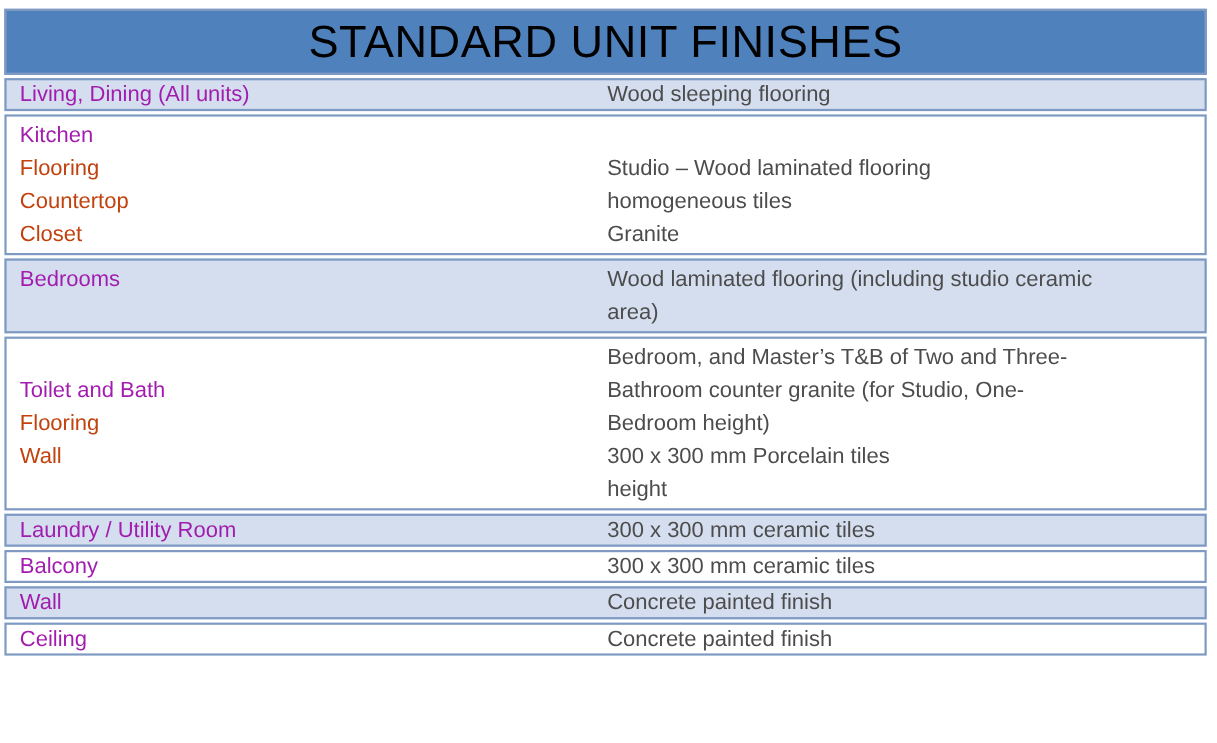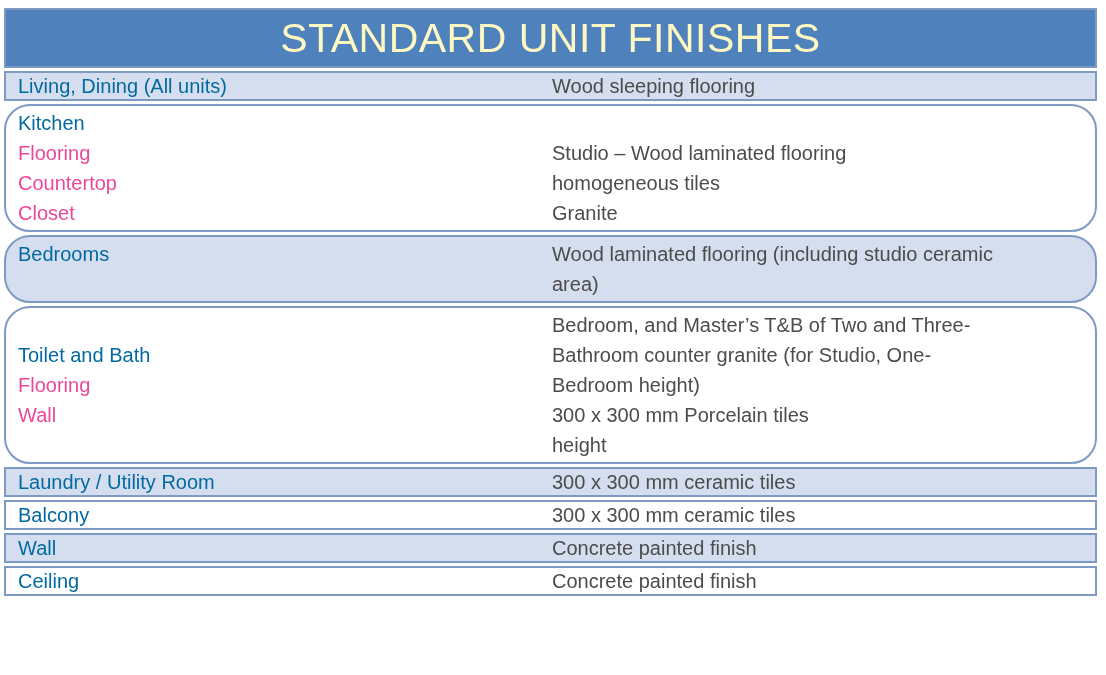--- a/index.html
+++ b/index.html
@@ -26,48 +26,47 @@
     background: #D4DEEF;
   }
   .band.title-band {
     background: #4F81BD;
     height: 56px;
     display: flex;
     align-items: center;
     justify-content: center;
   }
   .title-text {
-    color: #fef9c3;
+    color: #000000;
     font-size: 41px;
     letter-spacing: 0.5px;
     white-space: nowrap;
   }
   .line {
     display: flex;
     font-size: 20px;
     line-height: 30px;
   }
   .band.single .line {
     line-height: 26px;
   }
   .band.multi {
     padding: 2px 0;
-    border-radius: 26px;
   }
   .cell-left {
     width: 546px;
     flex: 0 0 546px;
     padding-left: 12px;
     box-sizing: border-box;
-    color: #ec4899;
+    color: #c2410c;
     white-space: nowrap;
     overflow: hidden;
   }
   .cell-left.strong {
-    color: #0369a1;
+    color: #a21caf;
   }
   .cell-right {
     flex: 1;
     color: #4c4c4c;
     white-space: nowrap;
     overflow: hidden;
   }
 </style>
 </head>
 <body>

